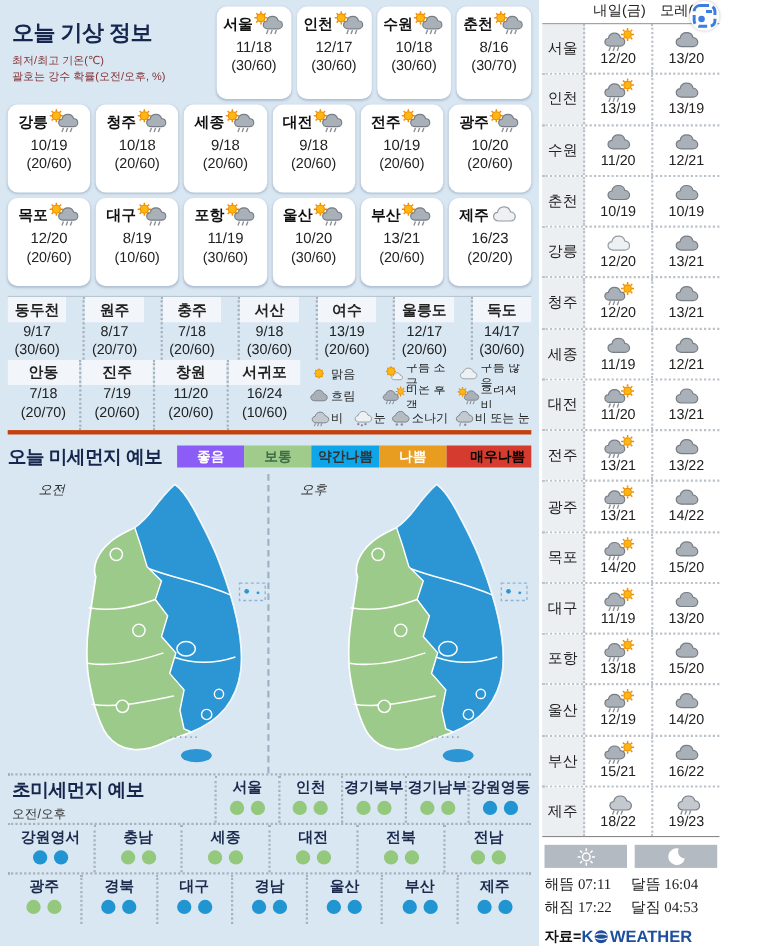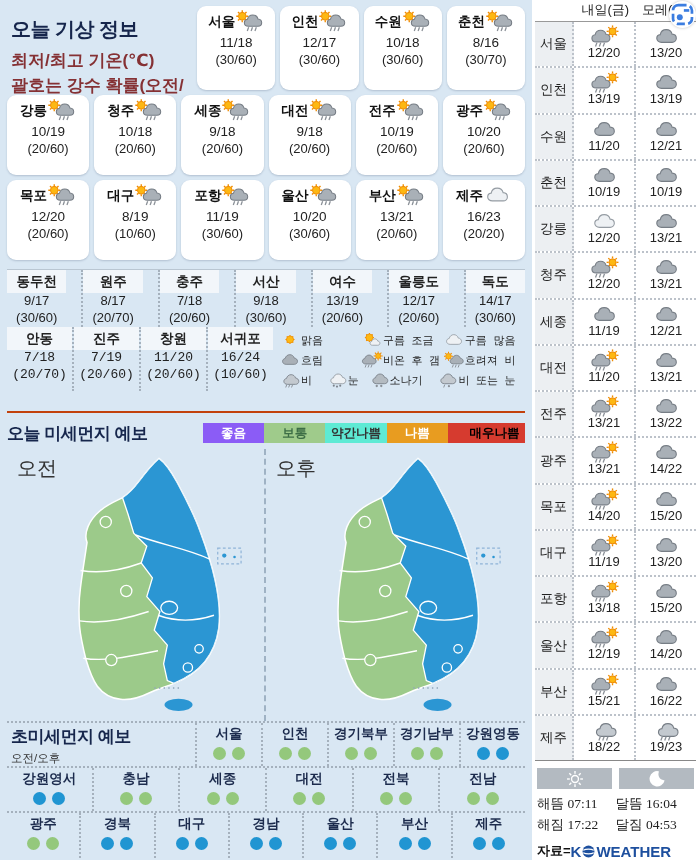--- a/index.html
+++ b/index.html
@@ -1,61 +1,61 @@
 <!DOCTYPE html>
 <html><head>
 <meta charset="utf-8">
 <style>
   * { margin:0; padding:0; box-sizing:border-box; }
   body { font-family:"Liberation Sans","DejaVu Sans",sans-serif; background:#fff; }
   .app { width:696px; height:860px; display:flex; overflow:hidden; background:#fff; }
 
   
-  .left-panel { width:532px; background:#d9e7f3; padding:6px 7px 0 7px; overflow:hidden; }
+  .left-panel { width:490px; background:#d9e7f3; padding:6px 7px 0 7px; overflow:hidden; }
   .row1 { display:flex; height:84px; }
   .hdr-block { width:190px; padding:10px 2px 0 4px; }
   .hdr-title { font-size:20px; font-weight:bold; color:#16264c; letter-spacing:-0.5px; }
-  .hdr-sub { font-size:17px; color:#853134; margin-top:6px; line-height:1.45;font-weight:bold; }
+  .hdr-sub { font-size:10px; color:#853134; margin-top:6px; line-height:1.45; }
   .cards { flex:1; display:flex; gap:5px; }
   .cards-row { display:flex; gap:5px; height:80px; margin-top:5px; }
   .card { background:#fff; border-radius:9px; flex:1; text-align:center; padding-top:3px;
           box-shadow:0 1px 2px rgba(60,80,110,.25); overflow:hidden; }
   .card-top { display:flex; justify-content:center; align-items:center; font-weight:bold;
               font-size:13.5px; color:#111; height:26px; }
   .card-top svg { width:29px; height:23px; }
   .card-temp { font-size:13.5px; color:#222; line-height:1.25; }
   .card-prob { font-size:13px; color:#222; line-height:1.3; }
 
   
   .city-table { margin-top:9px; border-top:1px solid #b9c6d2; }
   .trow { display:flex;gap:15px; }
   .tcell { text-align:center; border-left:2px dotted #a5b1bd; overflow:hidden; }
   .tcell:first-child { border-left:none; }
   .tname { background:#f2f6fa; font-weight:bold; font-size:13.5px; color:#222; padding:3px 0 2px; }
   .tval { font-size:13px; color:#222; line-height:1.3; }
   .trowA .tcell { flex:1; }
-  .trowB-wrap { display:flex; border-bottom:2px solid #c2410c; padding-bottom:20px;font-family:Liberation Mono, monospace; }
+  .trowB-wrap { display:flex; border-bottom:4px solid #c2410c; padding-bottom:0; }
   .trowB { display:flex; width:266px; }
   .trowB .tcell { flex:1; }
   .wlegend { flex:1; display:flex; flex-wrap:wrap; padding:4px 0 0 6px; align-content:flex-start; }
   .wl-item { display:flex; align-items:center; font-size:11px; color:#222; height:20px; overflow:hidden; }
   .wl-item svg { width:22px; height:17px; flex:none; }
   .lg3 { width:33.3%; } .lg4a { width:19%; } .lg4b { width:17%; } .lg4c { width:28%; } .lg4d { width:36%; }
 
   
   .dust-hdr { margin-top:9px; display:flex; align-items:center; }
   .dust-title { font-size:17px; font-weight:bold; color:#16264c; letter-spacing:-0.5px; flex:1; }
   .chips { display:flex; width:322px; }
   .chip { flex:1; height:20px; font-size:12.5px; font-weight:bold; text-align:center; line-height:20px; overflow:hidden; }
 
   
   .maps { display:flex; height:272px; margin-top:4px; }
   .map-box { width:50%; position:relative; }
   .map-box:first-child { border-right:2px dashed #9fb2c4; }
-  .map-label { position:absolute; top:6px; left:10px; font-size:20px; color:#333; z-index:2; }
+  .map-label { position:absolute; top:6px; left:28px; font-size:12px; color:#333; z-index:2;font-style:italic; }
   .map-box svg { position:absolute; top:2px; left:14px; }
 
   
   .fine-dust { border-top:2px dotted #a5b1bd; }
   .fd-row { display:flex; border-bottom:2px dotted #a5b1bd; height:45px; }
   .fd-row:last-child { border-bottom:none; }
   .fd-cell { flex:1; text-align:center; border-left:2px dotted #a5b1bd; padding-top:4px; overflow:hidden; }
   .fd-cell:first-child { border-left:none; }
   .fd-title-cell { width:188px; flex:none; text-align:left; padding:2px 0 0 4px; border-left:none; }
   .fd-title { font-size:17px; font-weight:bold; color:#16264c; letter-spacing:-0.5px; }
@@ -758,21 +758,21 @@
             </div>
           </div>
       </div>
     </div>
 
     <div class="dust-hdr">
       <div class="dust-title">오늘 미세먼지 예보</div>
       <div class="chips" id="dust-chips">
           <div class="chip" style="background: #8b5cf6; color: rgb(255, 255, 255);">좋음</div>
           <div class="chip" style="background: rgb(159, 203, 139); color: rgb(61, 110, 70);">보통</div>
-          <div class="chip" style="background: #5eead4; color: rgb(51, 51, 51);">약간나쁨</div>
+          <div class="chip" style="background: #0ea5e9; color: rgb(51, 51, 51);">약간나쁨</div>
           <div class="chip" style="background: rgb(232, 156, 32); color: rgb(255, 255, 255);">나쁨</div>
           <div class="chip" style="background: rgb(214, 59, 47); color: #000000; padding-left: 16px;">매우나쁨</div>
         </div>
     </div>
 
     <div class="maps">
       <div class="map-box">
         <div class="map-label">오전</div>
         <div id="map-am">
             <svg width="232" height="266" viewBox="0 0 235 285">

